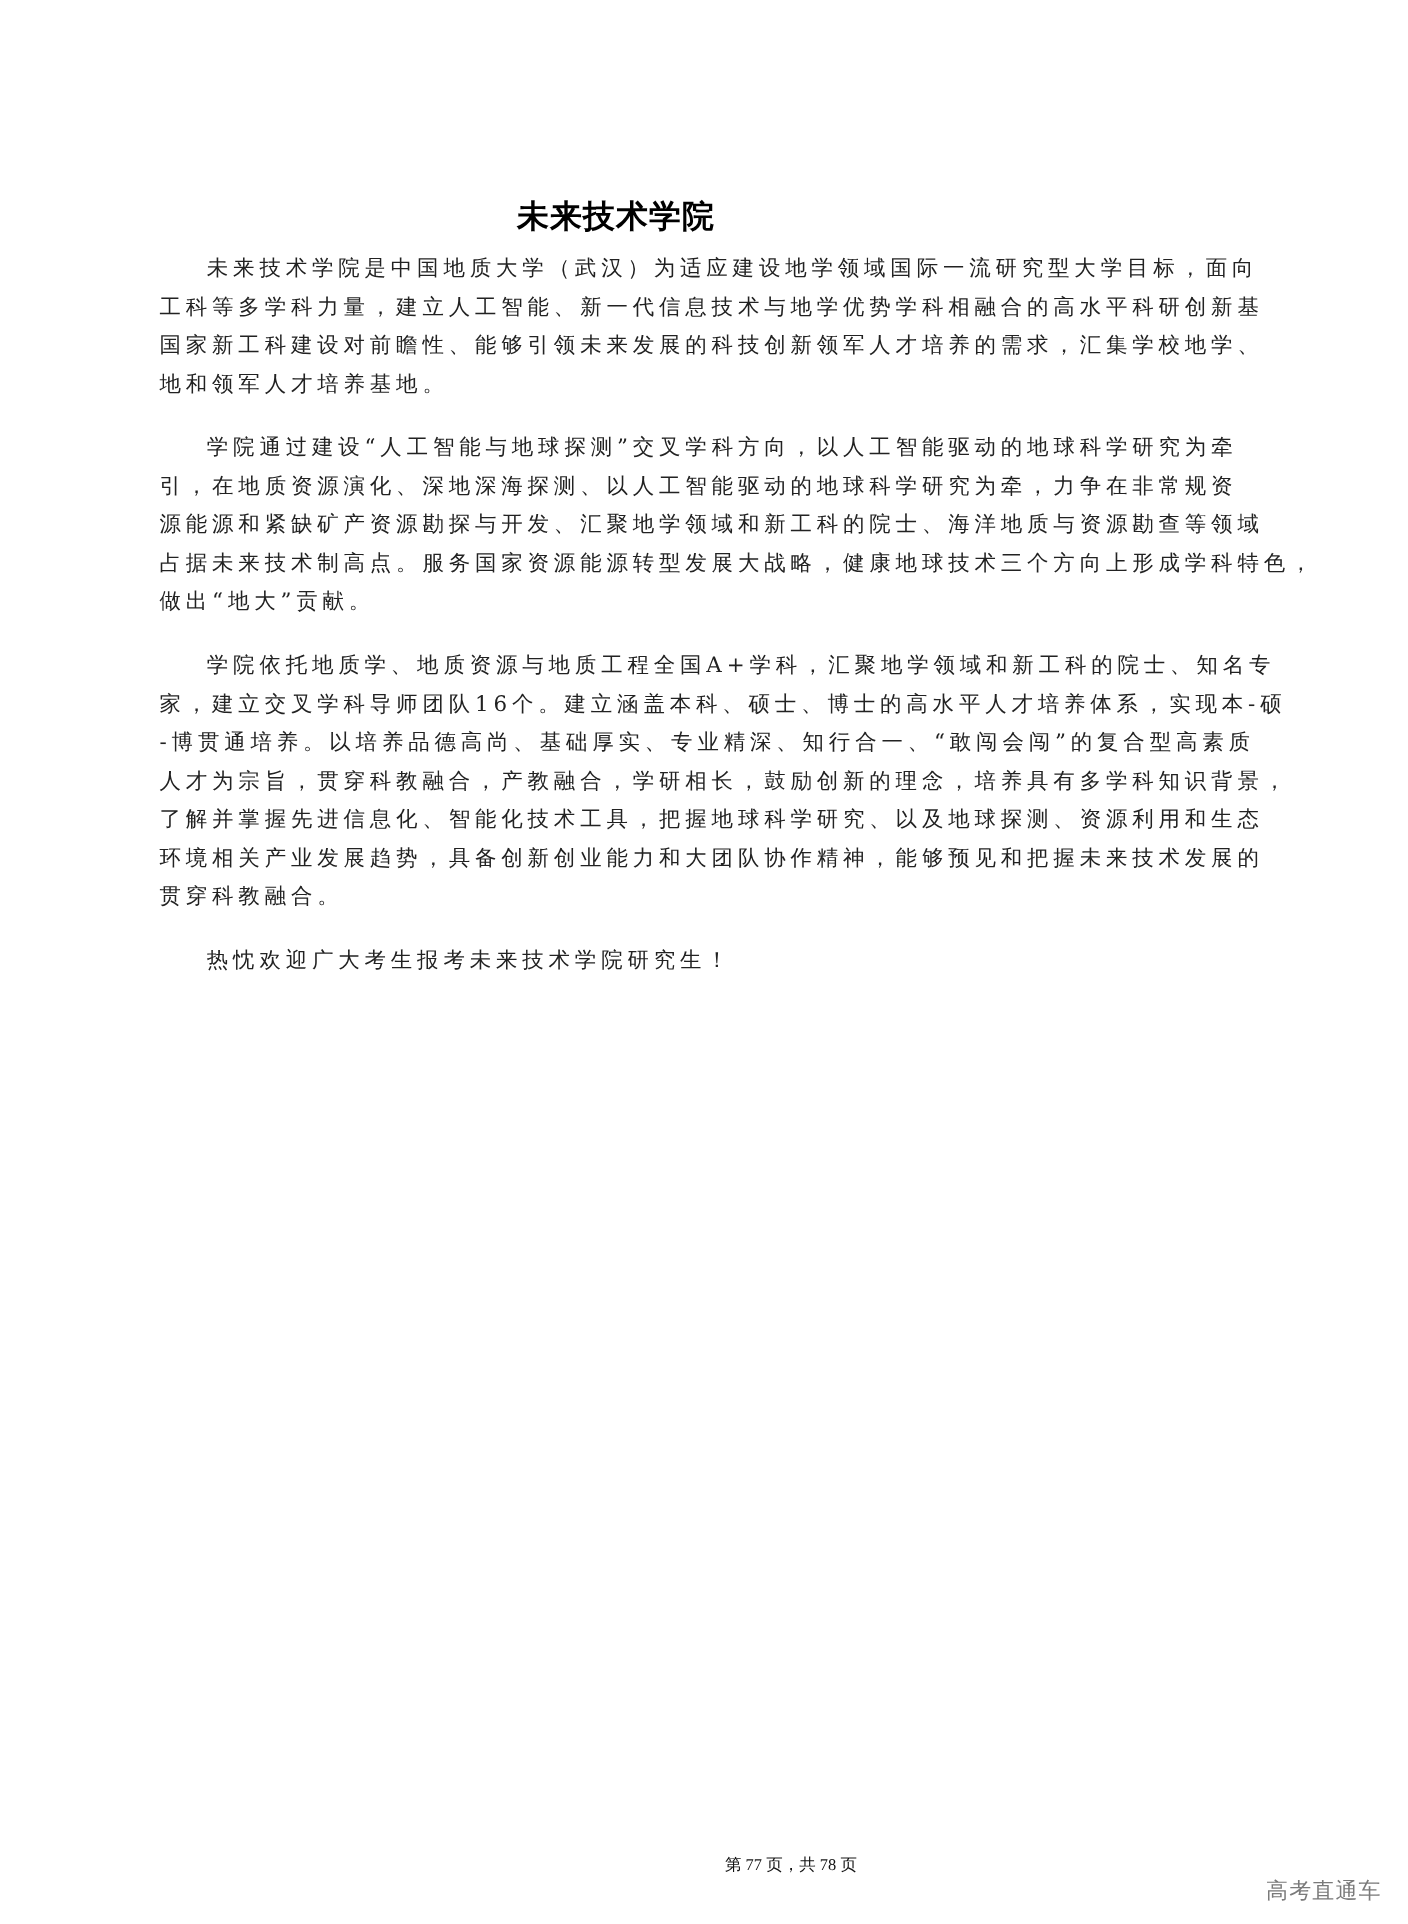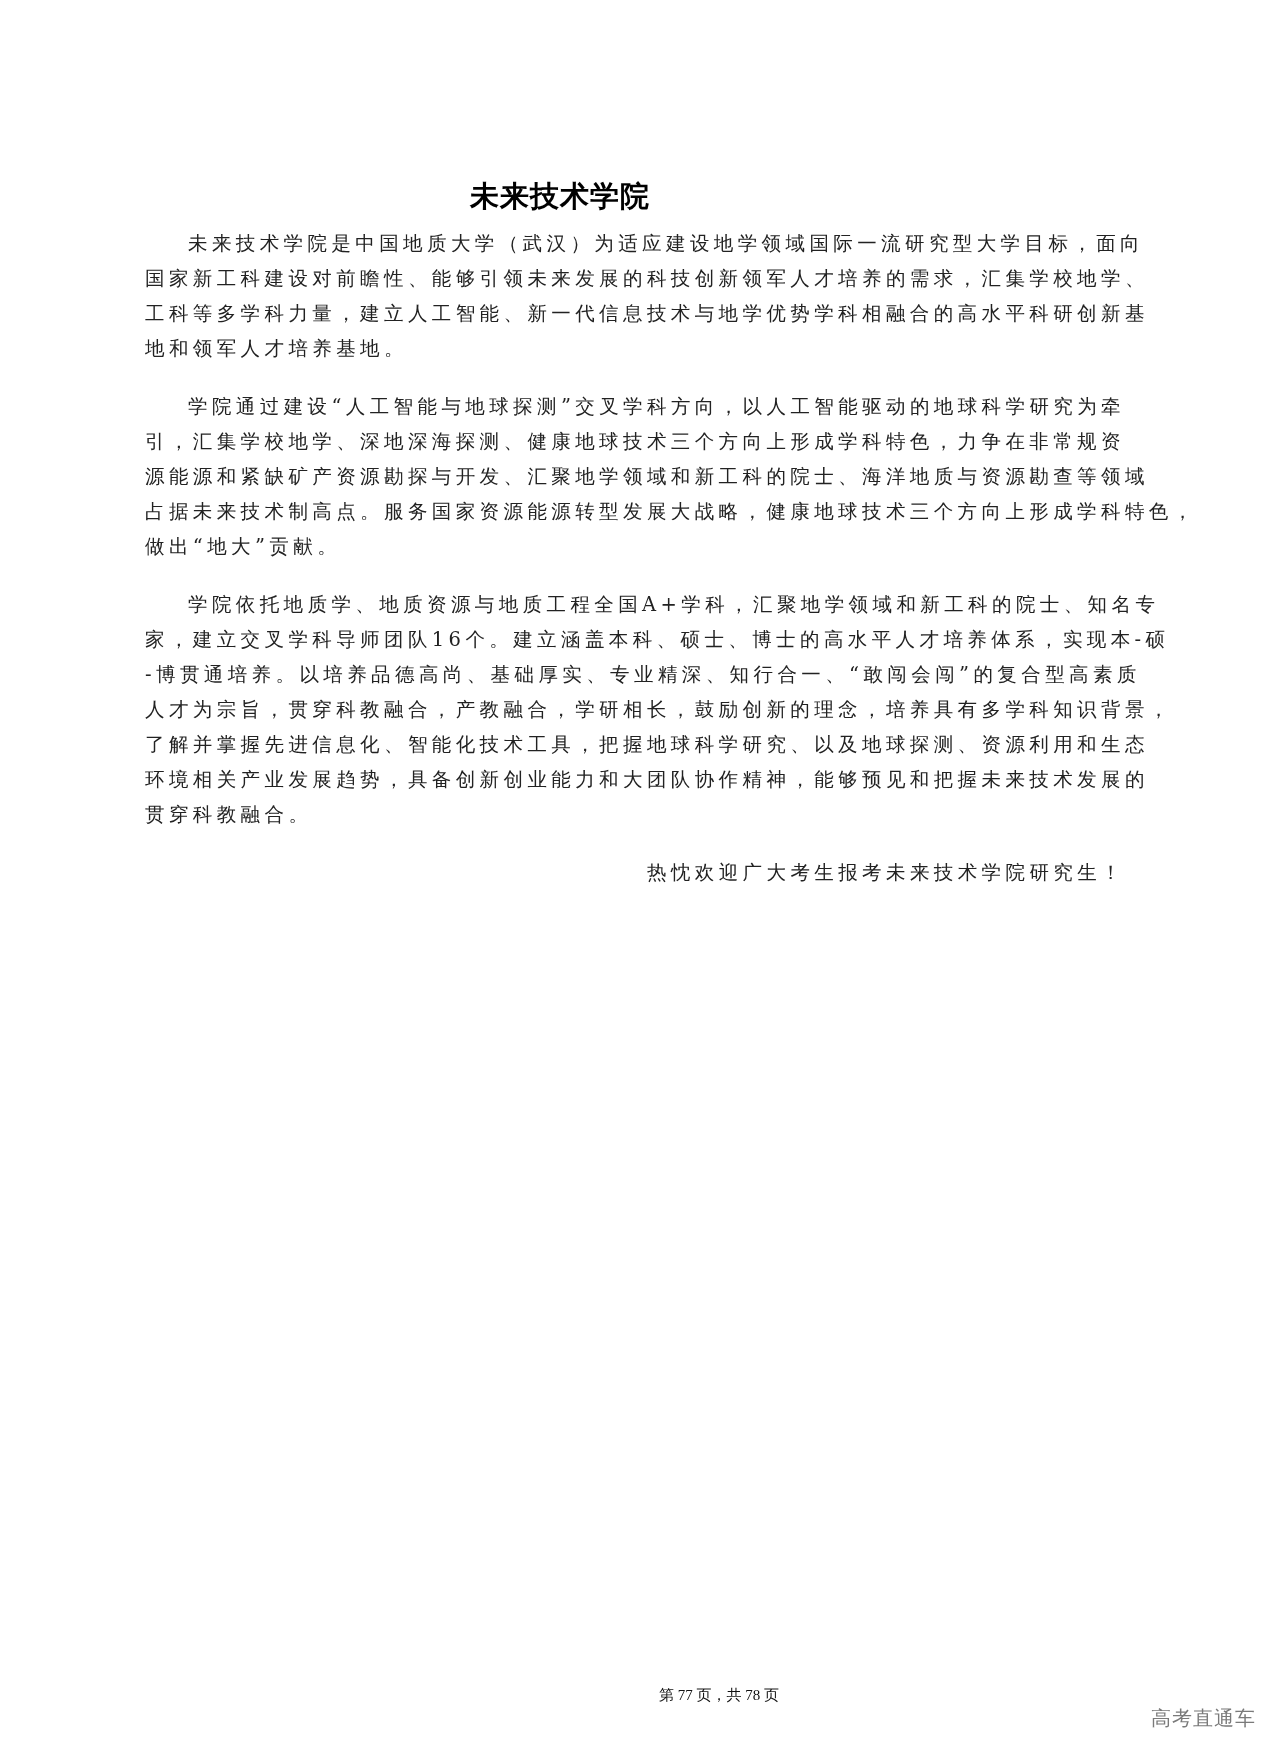--- a/index.html
+++ b/index.html
@@ -40,21 +40,20 @@
       display: block;
       height: 35px;
       line-height: 35px;
       font-size: 19.5px;
       letter-spacing: 4.4px;
       white-space: nowrap;
       color: #222;
     }
     .line.indent {
       padding-left: 43px;
-      text-align: right;
     }
     .footer-page {
       position: absolute;
       top: 1686px;
       left: 0;
       width: 1280px;
       text-align: center;
       font-family: "Liberation Serif", "DejaVu Serif", serif;
       font-size: 15px;
       color: #111;
@@ -73,27 +72,27 @@
     }
   </style>
 </head>
 <body>
 
 <h1 class="page-title">未来技术学院</h1>
 
 <div class="body-text">
   <p class="para">
     <span class="line indent">未来技术学院是中国地质大学（武汉）为适应建设地学领域国际一流研究型大学目标，面向</span>
+    <span class="line">工科等多学科力量，建立人工智能、新一代信息技术与地学优势学科相融合的高水平科研创新基</span>
     <span class="line">国家新工科建设对前瞻性、能够引领未来发展的科技创新领军人才培养的需求，汇集学校地学、</span>
-    <span class="line">工科等多学科力量，建立人工智能、新一代信息技术与地学优势学科相融合的高水平科研创新基</span>
     <span class="line">地和领军人才培养基地。</span>
   </p>
   <p class="para">
     <span class="line indent">学院通过建设“人工智能与地球探测”交叉学科方向，以人工智能驱动的地球科学研究为牵</span>
-    <span class="line">引，汇集学校地学、深地深海探测、健康地球技术三个方向上形成学科特色，力争在非常规资</span>
+    <span class="line">引，在地质资源演化、深地深海探测、以人工智能驱动的地球科学研究为牵，力争在非常规资</span>
     <span class="line">源能源和紧缺矿产资源勘探与开发、汇聚地学领域和新工科的院士、海洋地质与资源勘查等领域</span>
     <span class="line">占据未来技术制高点。服务国家资源能源转型发展大战略，健康地球技术三个方向上形成学科特色，</span>
     <span class="line">做出“地大”贡献。</span>
   </p>
   <p class="para">
     <span class="line indent">学院依托地质学、地质资源与地质工程全国A+学科，汇聚地学领域和新工科的院士、知名专</span>
     <span class="line">家，建立交叉学科导师团队16个。建立涵盖本科、硕士、博士的高水平人才培养体系，实现本-硕</span>
     <span class="line">-博贯通培养。以培养品德高尚、基础厚实、专业精深、知行合一、“敢闯会闯”的复合型高素质</span>
     <span class="line">人才为宗旨，贯穿科教融合，产教融合，学研相长，鼓励创新的理念，培养具有多学科知识背景，</span>
     <span class="line">了解并掌握先进信息化、智能化技术工具，把握地球科学研究、以及地球探测、资源利用和生态</span>

